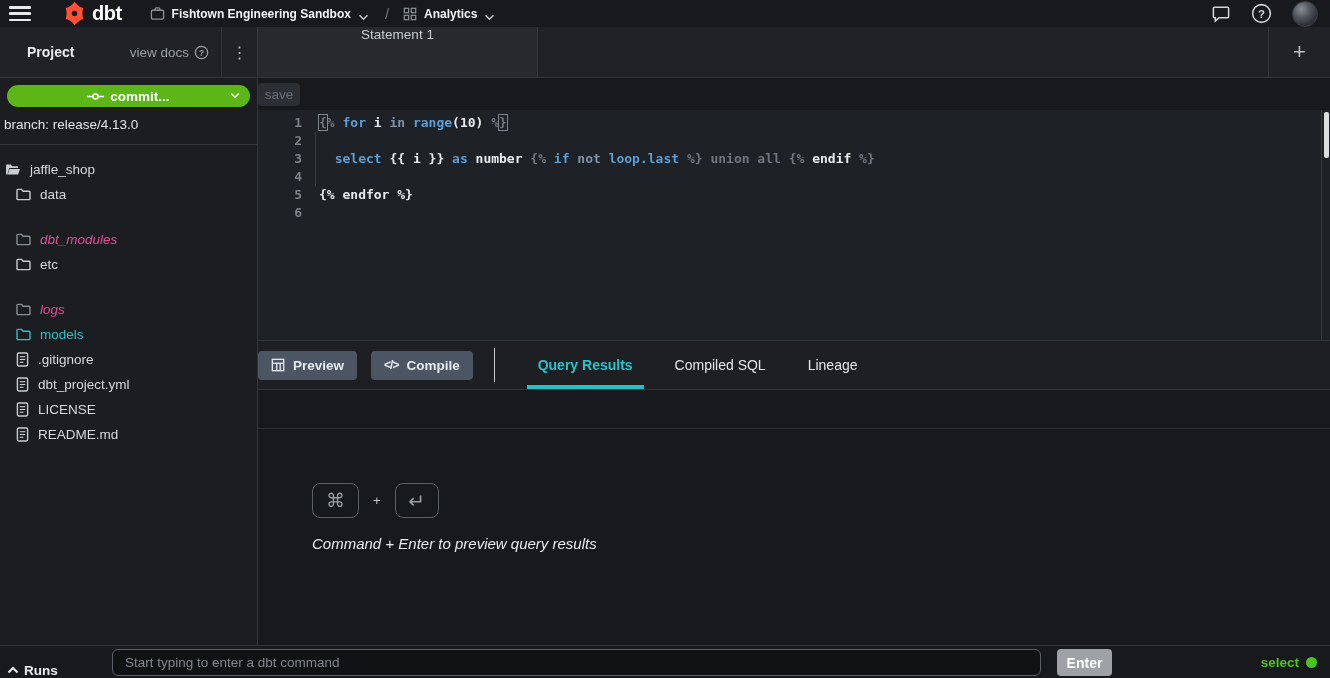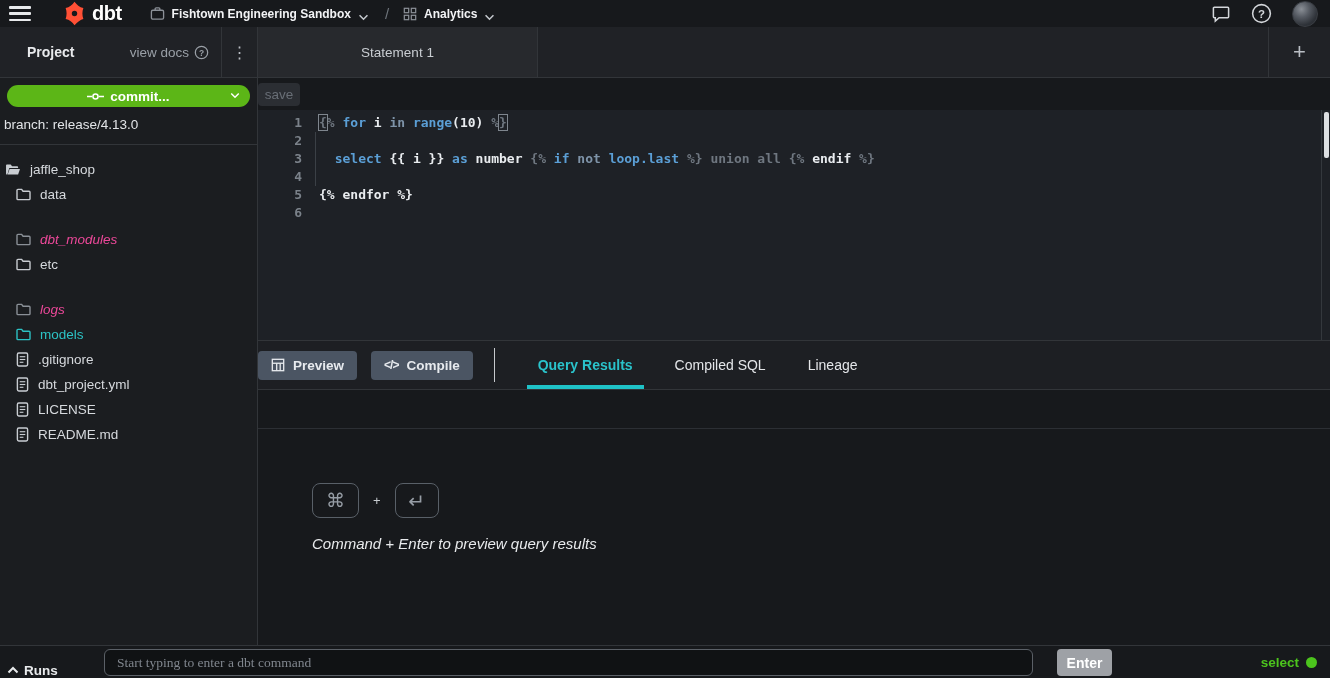--- a/index.html
+++ b/index.html
@@ -43,21 +43,21 @@
   .tree-item { height:25px; display:flex; align-items:center; gap:9px; font-size:13.5px; color:#d6d9dd;
     padding-left:16px; cursor:pointer; }
   .tree-item.root { padding-left:5px; }
   .tree-item.dim { color:#ec4899; font-style:italic;margin-top:20px; }
   .tree-item.active { color:#2cc2c4; }
   .tree-item svg { flex:none; display:block; }
 
   
   .main { flex:1; display:flex; flex-direction:column; min-width:0; }
   .tabbar { height:51px; background:#202226; border-bottom:1px solid #323539; display:flex; }
-  .tab { width:280px; background:#27292d; border-right:1px solid #323539; display:flex; align-items:center;
+  .tab { width:280px; background:#27292d; border-right:1px solid #323539; display:flex; 
     justify-content:center; font-size:13.5px; color:#c9cdd2; cursor:pointer; }
   .tab-sp { flex:1; }
   .newtab { width:62px; border-left:1px solid #323539; display:flex; align-items:center; justify-content:center;
     color:#b9bec4; font-size:22px; font-weight:300; cursor:pointer; }
   .toolbar { height:32px; background:#17191c; display:flex; align-items:center; }
   .save-btn { margin-right:12px; width:42px; height:23px; background:#2b2e33; color:#686e76; border:none;
     border-radius:4px; font-size:13.5px; font-family:"Liberation Sans", sans-serif; cursor:pointer; }
 
   
   .editor { height:230px; background:#1e2126; display:flex; position:relative; font-family:"DejaVu Sans Mono", monospace; }
@@ -95,23 +95,23 @@
     align-items:center; justify-content:center; font-size:19px; }
   .keycap.cmd { width:47px; }
   .keycap.ret { width:44px; font-size:20px; }
   .keyplus { color:#c8ccd0; font-size:13px; }
   .hint-text { margin-top:17px; font-style:italic; font-size:15px; color:#e8eaec; }
 
   
   .commandbar { height:33px; background:#17191c; border-top:1px solid #323539; display:flex; align-items:center; position:relative; }
   .runs { display:flex; align-items:center; gap:5px; margin-left:7px; cursor:pointer;margin-top:16px; }
   .runs-label { font-size:13.5px; font-weight:bold; }
-  .cmd-input { position:absolute; left:104px; width:929px; height:27px; top:3px; background:#101214;
+  .cmd-input { position:absolute; left:112px; width:929px; height:27px; top:3px; background:#101214;
     border:1px solid #5b6067; border-radius:6px; color:#e8eaec; font-size:13.5px; padding:0 12px;
-    font-family:Liberation Serif, serif; outline:none; }
+    font-family:Liberation Sans, sans-serif; outline:none; }
   .cmd-input::placeholder { color:#80868e; }
   .enter-btn { position:absolute; left:1057px; top:3px; width:55px; height:27px; background:#9ea1a6; color:#fff;
     font-weight:bold; font-size:14px; border:none; border-radius:4px; font-family:"Liberation Sans", sans-serif; cursor:pointer; }
   .status { position:absolute; right:13px; display:flex; align-items:center; gap:7px; }
   .status-label { color:#4cc41d; font-weight:bold; font-size:13.5px; }
   .status-dot { width:11px; height:11px; border-radius:50%; background:#4cc41d; }
 </style>
 </head>
 <body>
 

